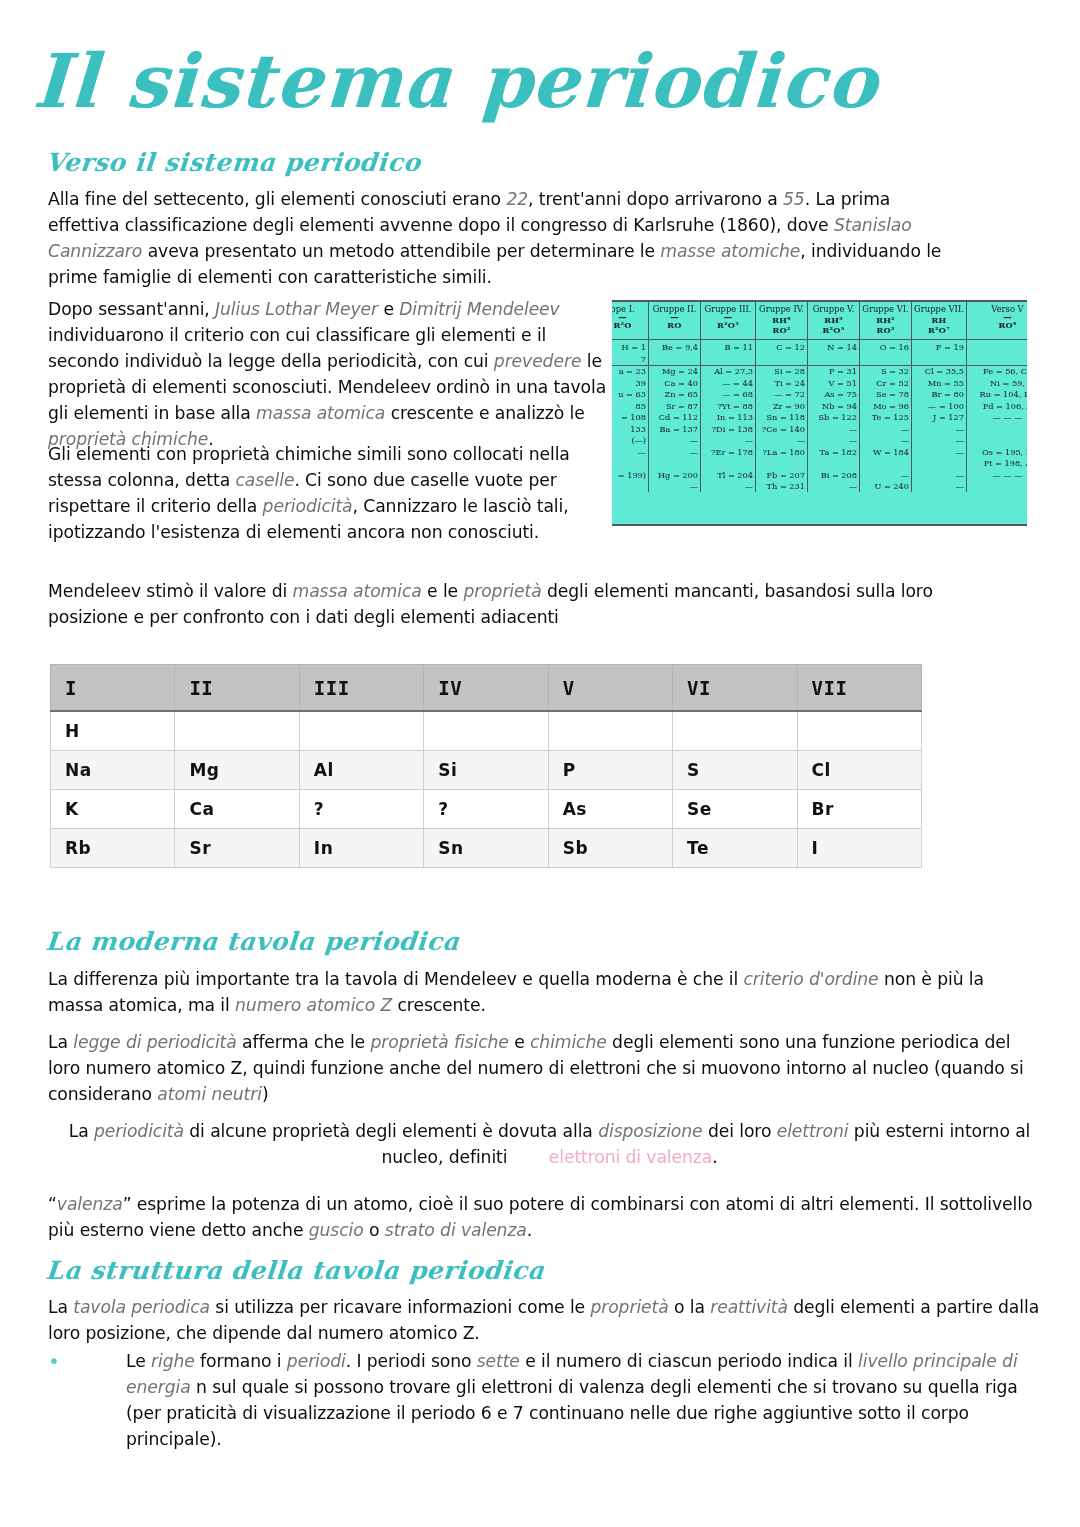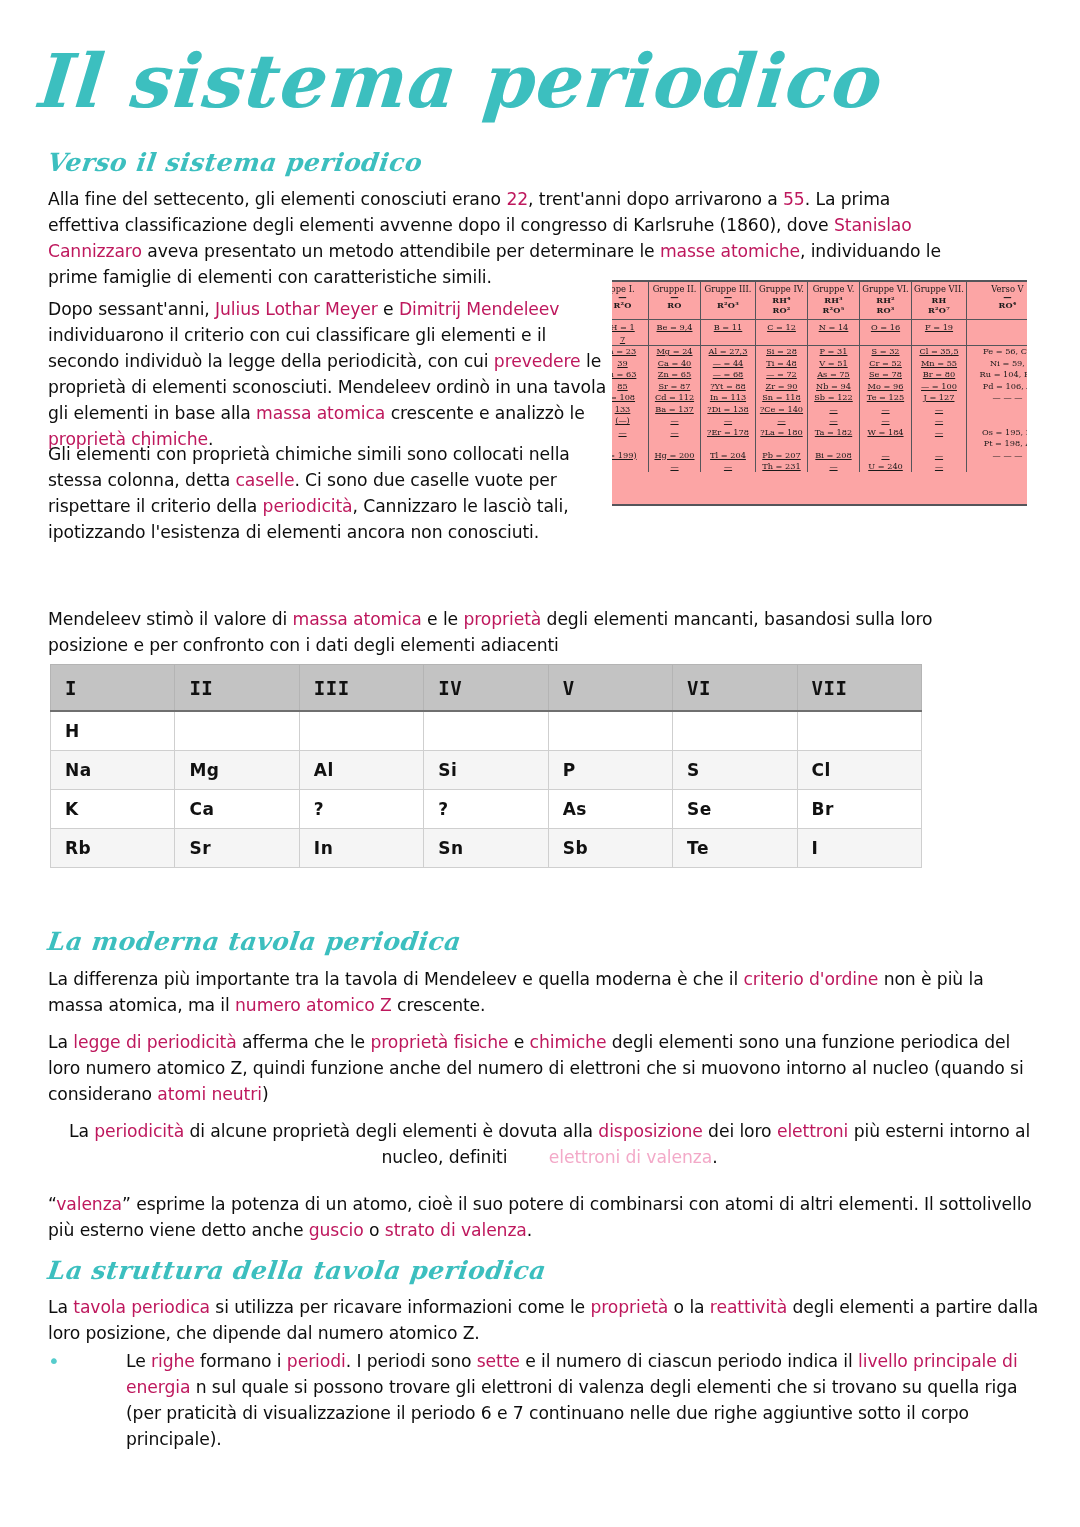--- a/index.html
+++ b/index.html
@@ -45,39 +45,39 @@
 
   
   .body-txt{
     font-family:"DejaVu Sans", sans-serif;
     font-size:17.2px;
     line-height:26px;
     color:#0d0d0d;
     letter-spacing:-0.1px;
     margin:0;
   }
-  .hl{color:#be185d;}      
+  .hl{color:#737373;font-style:italic;}      
   .pink{color:#f3a9c8;margin-left:36px;}    
 
   
   .b{position:absolute;}
 
   #verso-head{left:48px;top:148px;}
   #p1{left:48px;top:186px;width:915px;}
   #p2{left:48px;top:296px;width:560px;}
   #p3{left:48px;top:441px;width:560px;}
-  #p4{left:48px;top:606px;width:945px;}
+  #p4{left:48px;top:578px;width:945px;}
 
   
   #hist{
-    left:612px;top:280px;
+    left:612px;top:300px;
     width:415px;height:222px;
     border-top:2px solid #55555a;
     border-bottom:2px solid #55555a;
-    background:#fca5a5;
+    background:#5eead4;
     overflow:hidden;
     font-family:"DejaVu Serif", serif;
   }
   #hist table{border-collapse:collapse;width:452px;margin-left:-16px;table-layout:fixed;}
   #hist td,#hist th{
     border-left:1.3px solid #55555a;
     border-right:1.3px solid #55555a;
     font-size:8.2px;
     line-height:10.5px;
     padding:0 2px;
@@ -89,21 +89,21 @@
     border-bottom:1.3px solid #55555a;
     text-align:center;
     font-weight:400;
     padding:2px 2px 3px;
     font-size:8.4px;
   }
   #hist thead th b{display:block;font-weight:700;font-size:8.2px;letter-spacing:.2px;}
   #hist thead th .dash{display:block;line-height:5px;font-weight:700;}
   #hist .r1 td{border-bottom:1.3px solid #55555a;padding-top:2px;}
   #hist td div{padding:0.5px 0;}
-  #hist .ar{text-align:center;text-decoration:underline;}
+  #hist .ar{text-align:right;}
   #hist .ac{text-align:center;}
 
   
   #el-table{
     left:50px;top:664px;width:872px;
     border-collapse:collapse;
     table-layout:fixed;
     font-family:"DejaVu Sans", sans-serif;
   }
   #el-table th,#el-table td{
@@ -218,21 +218,21 @@
             <td class="ar">
               <div>Mg = 24</div>
               <div>Ca = 40</div>
             </td>
             <td class="ar">
               <div>Al = 27,3</div>
               <div>—  = 44</div>
             </td>
             <td class="ar">
               <div>Si = 28</div>
-              <div>Ti = 48</div>
+              <div>Ti = 24</div>
             </td>
             <td class="ar">
               <div>P = 31</div>
               <div>V = 51</div>
             </td>
             <td class="ar">
               <div>S = 32</div>
               <div>Cr = 52</div>
             </td>
             <td class="ar">

